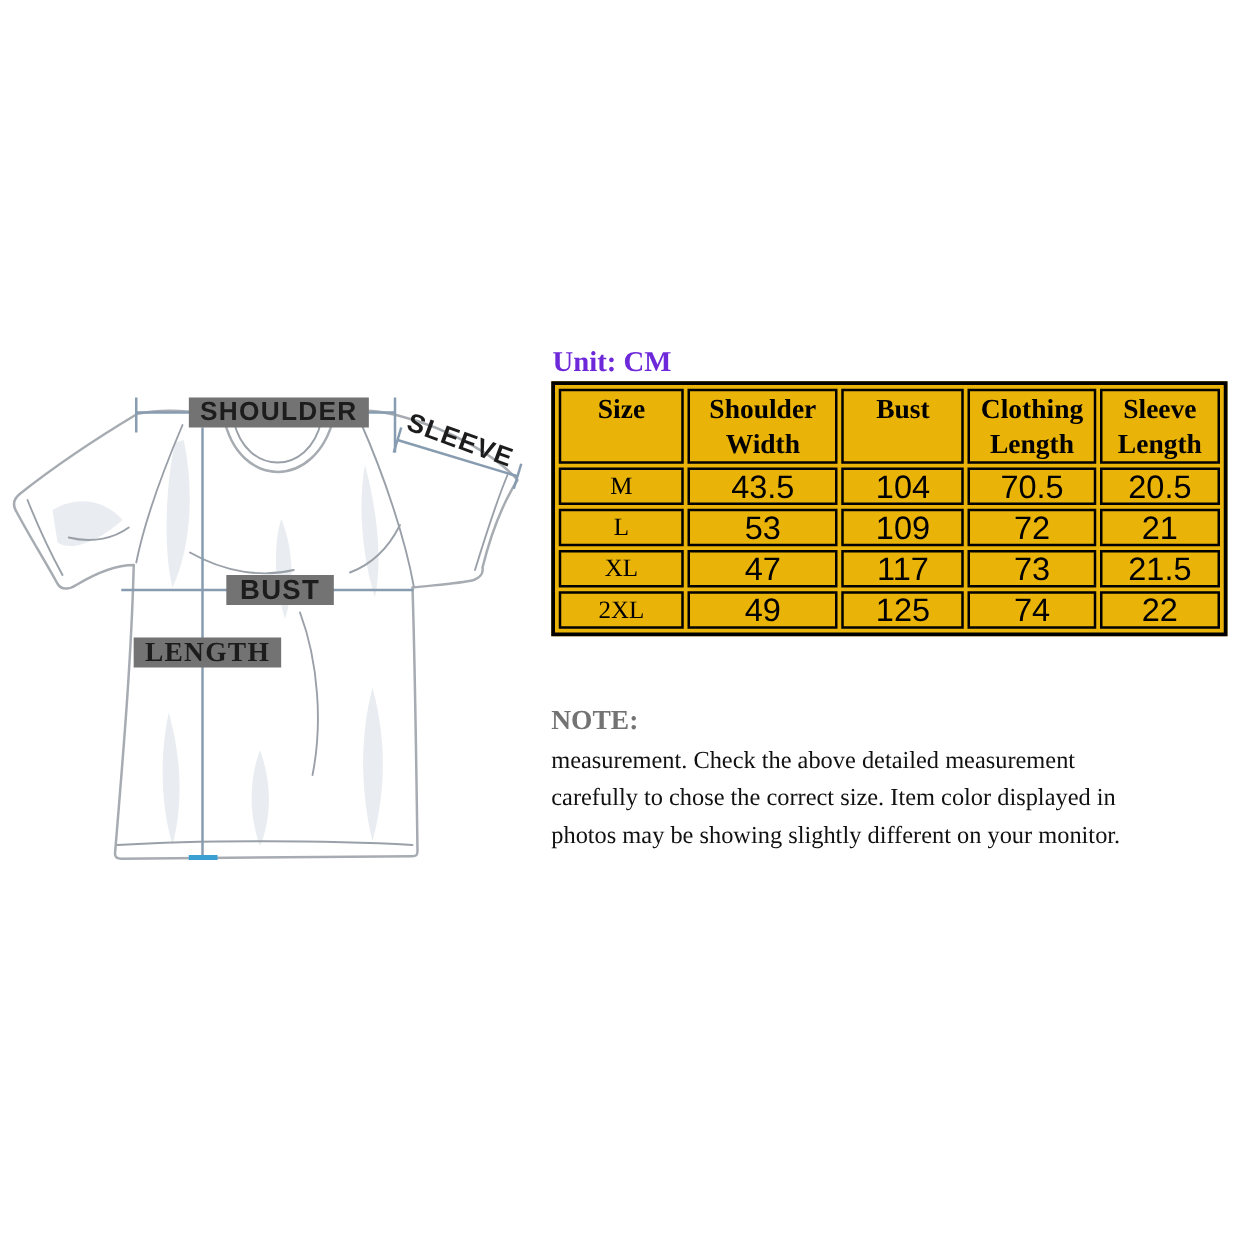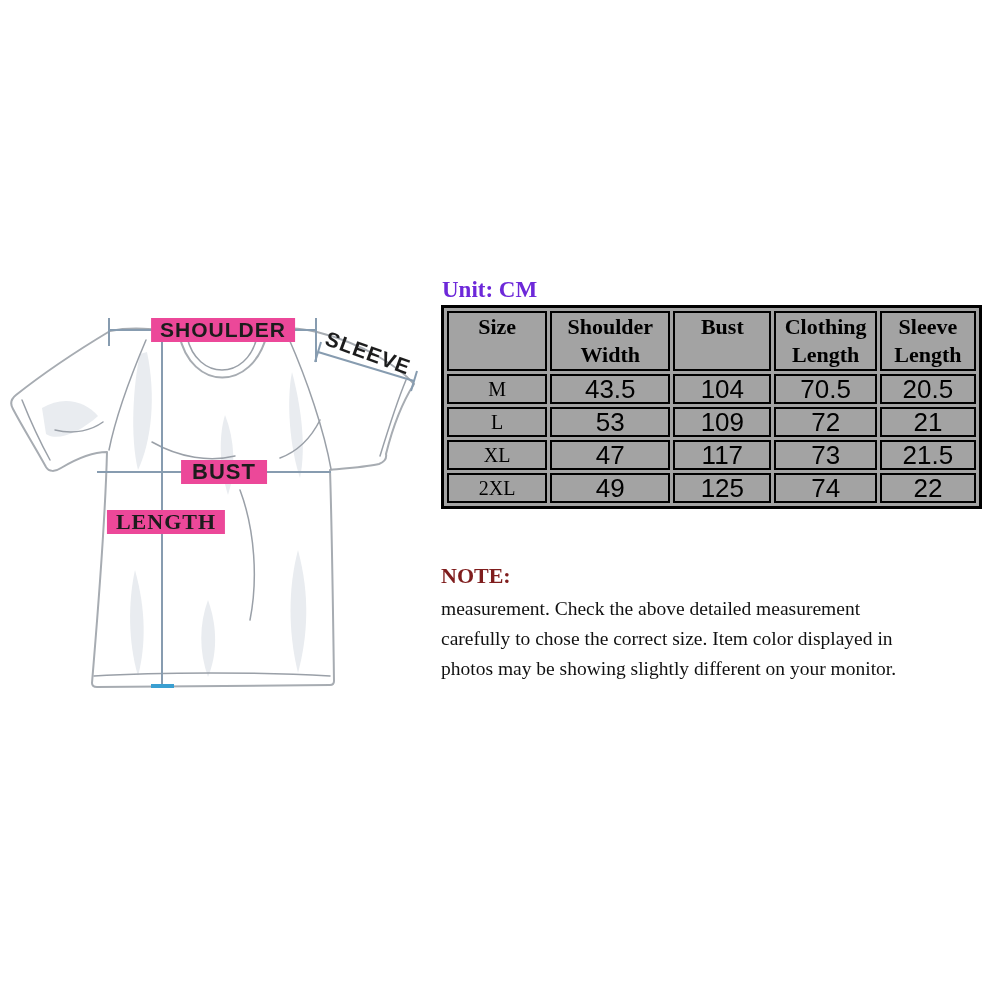--- a/index.html
+++ b/index.html
@@ -7,39 +7,39 @@
   body { width:1002px; height:1002px; overflow:hidden; font-family:"Liberation Sans", sans-serif; }
   .canvas { position:relative; width:1002px; height:1002px; background:#ffffff; }
 
   
   .diagram { position:absolute; left:0; top:280px; width:450px; height:435px; }
   .diagram svg { position:absolute; left:0; top:0; }
   .mlabel {
     position:absolute; transform:translate(-50%,-50%);
     font:bold 21px/24px "Liberation Sans", sans-serif;
     color:#1c1c1c; letter-spacing:1px; white-space:nowrap;
-    background:#ec4899;
+    background:#737373;
   }
   .mlabel.shoulder { left:223px; top:50px;  padding:0 9px; }
   .mlabel.sleeve   { left:368px; top:73px;  padding:0 4px; background:transparent;
                      transform:translate(-50%,-50%) rotate(20deg); }
   .mlabel.bust     { left:224px; top:192px; padding:0 11px; font-size:22px; }
   .mlabel.length   { left:166px; top:242px; padding:0 9px;  font-size:22px;font-family:Liberation Serif, serif; }
 
   
   .unit-label {
     position:absolute; left:442px; top:277px;
     font:bold 23px/26px "Liberation Serif", serif; color:#6d28d9;
   }
 
   
   .size-table {
     position:absolute; left:441px; top:305px; width:541px;
     border:3px solid #000; border-collapse:separate; border-spacing:3px;
-    table-layout:fixed; background:#a3a3a3;
+    table-layout:fixed; background:#eab308;
   }
   .size-table th {
     border:2px solid #000; text-align:center; vertical-align:top;
     font:bold 22px/28px "Liberation Serif", serif; color:#000;
     height:56px; padding-top:0;
   }
   .size-table td { border:2px solid #000; text-align:center; height:26px; padding:0; }
   .size-table td.size-cell { font:20px/26px "Liberation Serif", serif; color:#000; }
   .size-table td.val-cell  { font:26px/26px "Liberation Sans",  sans-serif; color:#000; }
 
@@ -165,21 +165,21 @@
           <td class="size-cell">2XL</td>
           <td class="val-cell">49</td>
           <td class="val-cell">125</td>
           <td class="val-cell">74</td>
           <td class="val-cell">22</td>
         </tr>
       </tbody>
   </table>
 
   <div class="note">
-    <div class="note-title" style="color: #7f1d1d;">NOTE:</div>
+    <div class="note-title" style="color: #737373;">NOTE:</div>
     <div id="note-lines">
         <div class="note-line">measurement. Check the above detailed measurement</div>
         <div class="note-line">carefully to chose the correct size. Item color displayed in</div>
         <div class="note-line">photos may be showing slightly different on your monitor.</div>
       </div>
   </div>
 
 </div>
 
 </body></html>

